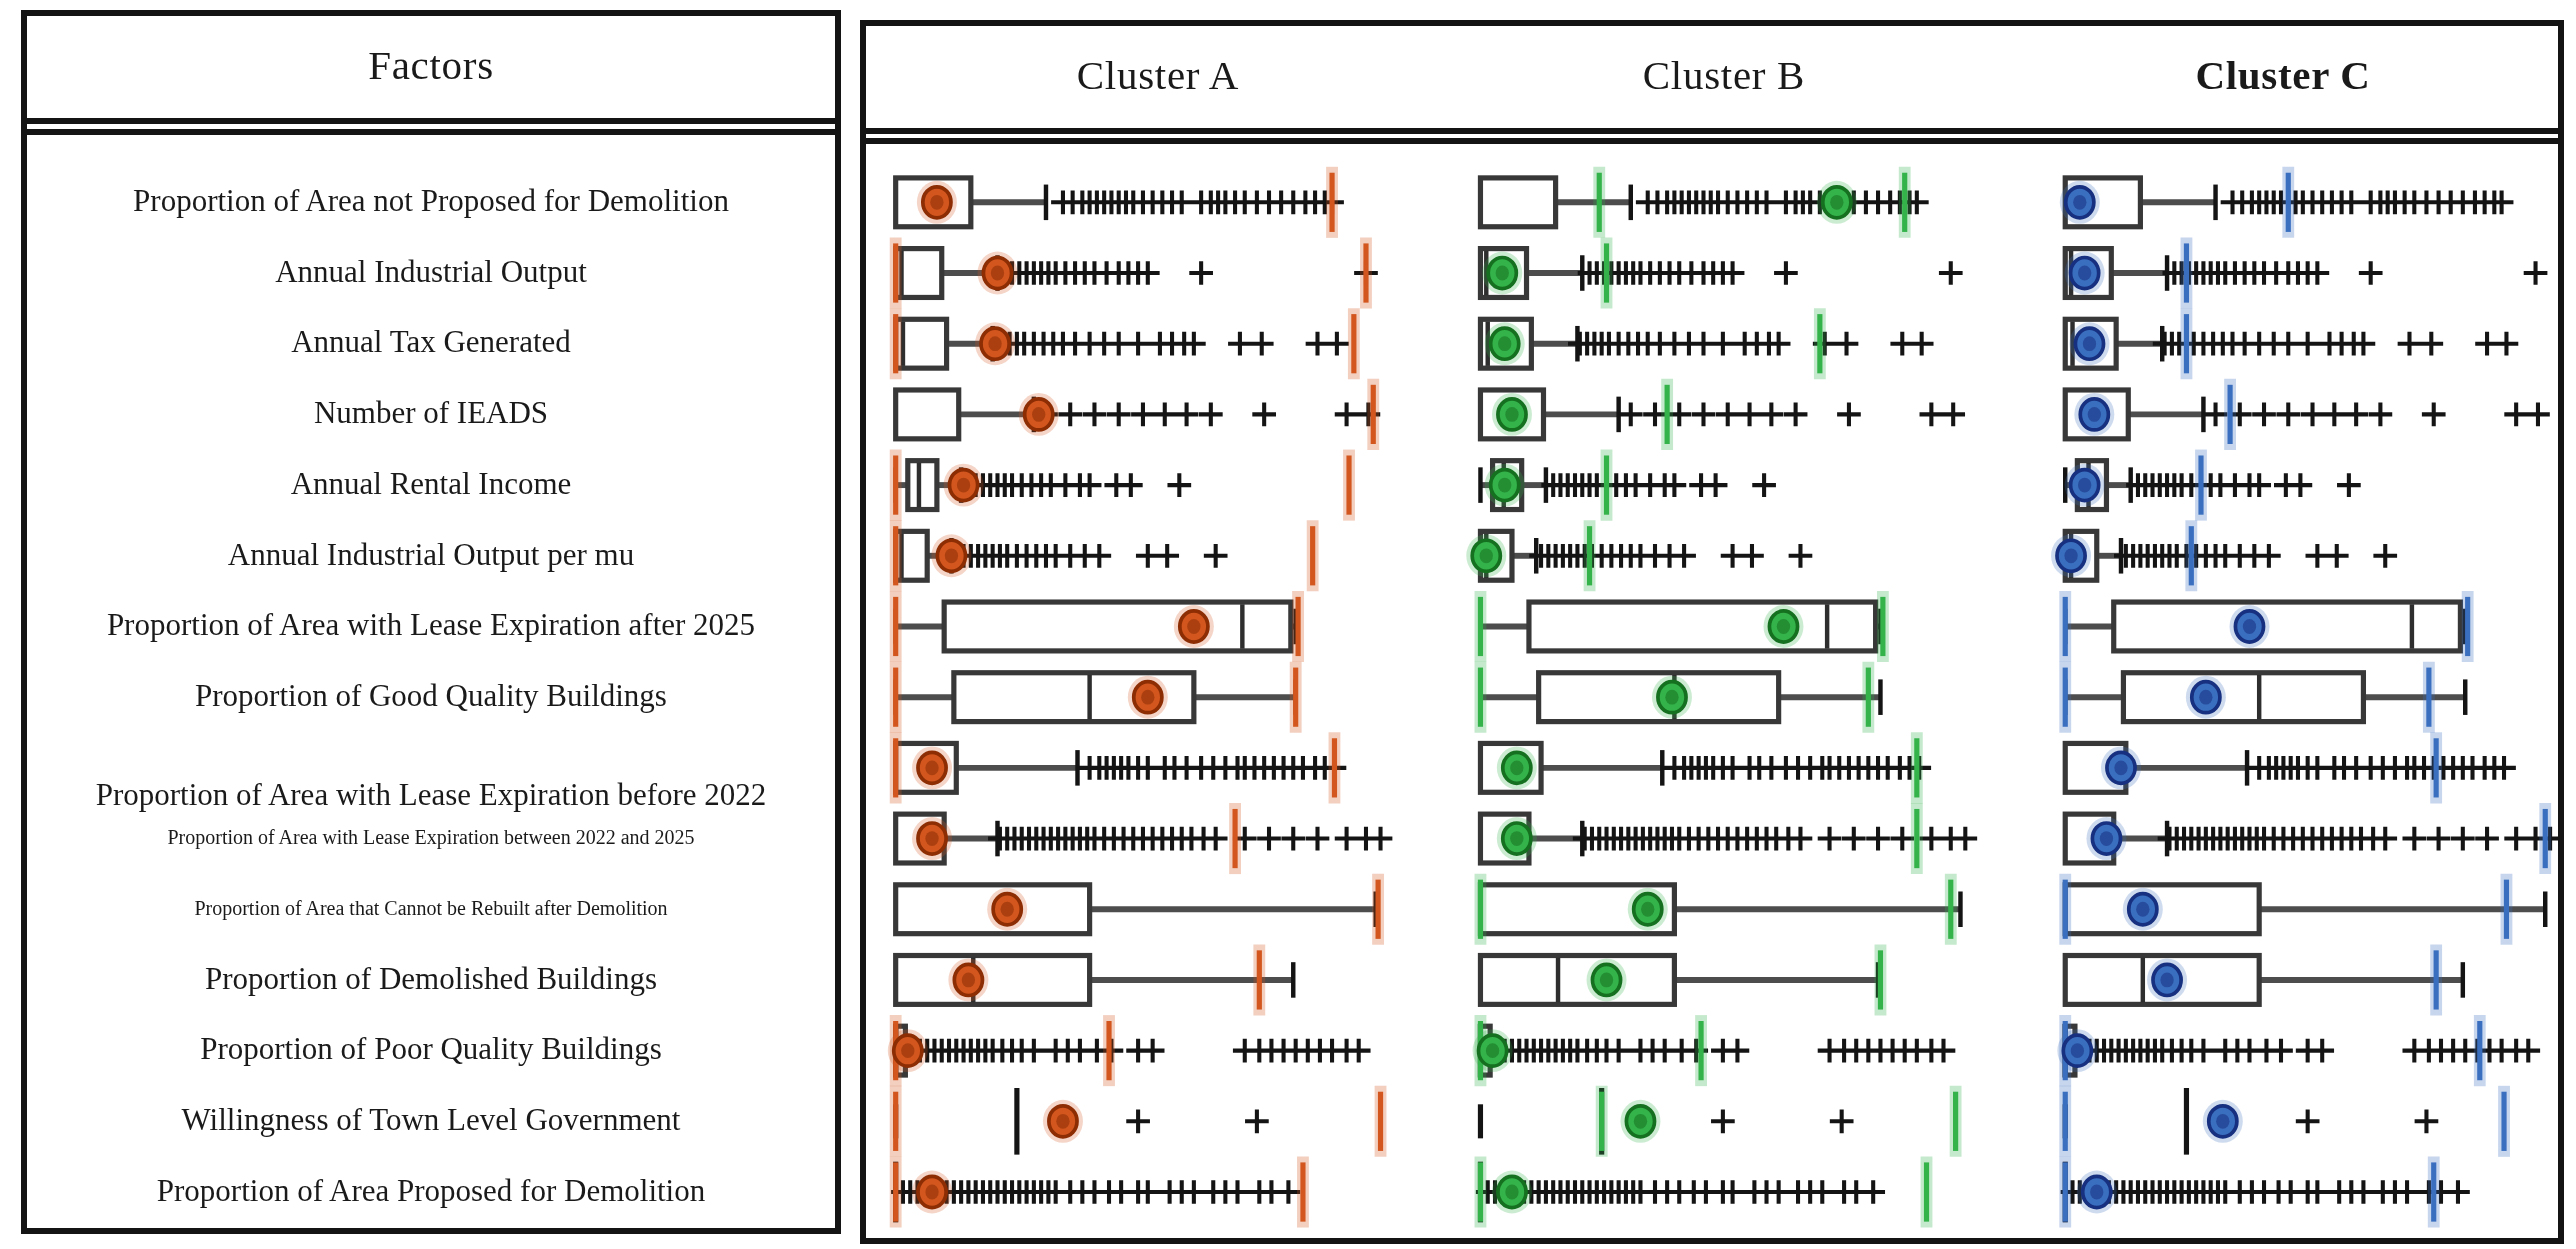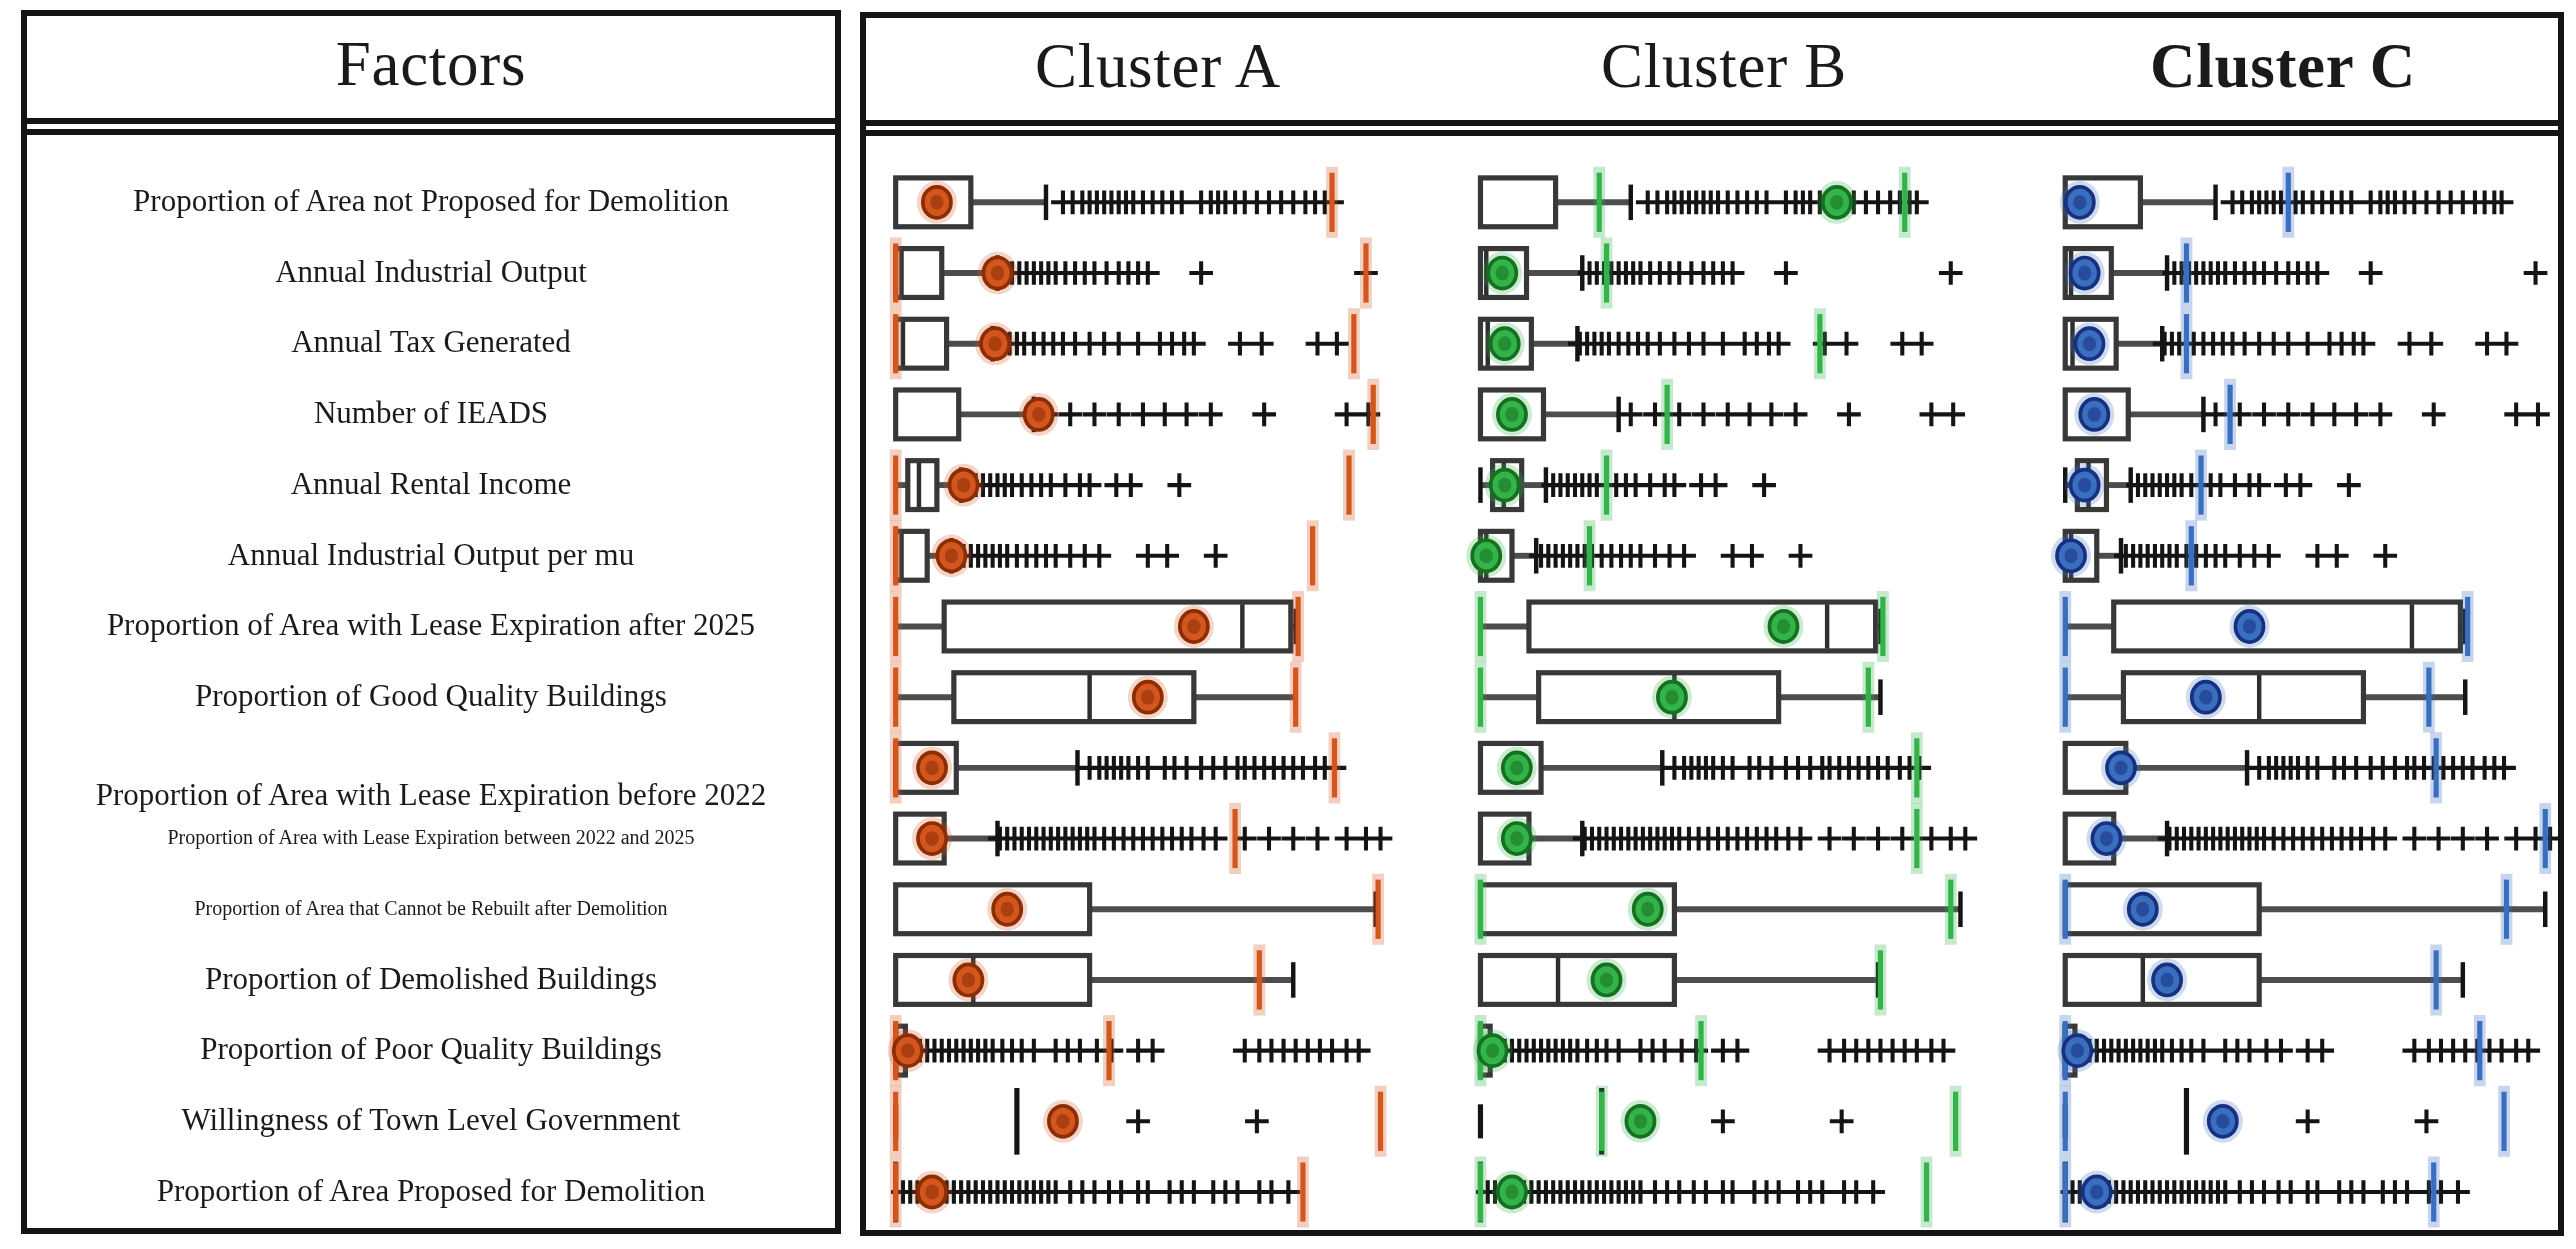--- a/index.html
+++ b/index.html
@@ -2,26 +2,26 @@
 <html style="font-size:12px"><head>
 <meta charset="utf-8">
 <style>
   html,body { margin:0; padding:0; background:#ffffff; }
   #figure {
     position:relative; width:2576px; height:1250px; background:#ffffff;
     font-family:"Liberation Serif","DejaVu Serif",serif; color:#1a1a1a; overflow:hidden;
   }
   .panel { position:absolute; background:#ffffff; border:6.7px solid #141414; box-sizing:border-box; }
   #factors-panel { left:21px; top:10.4px; width:820px; height:1224px; }
-  #clusters-panel { left:860px; top:12px; width:1704px; height:1224px; }
+  #clusters-panel { left:860px; top:20px; width:1704px; height:1224px; }
   .panel-header { height:102px; border-bottom:6px solid #141414; position:relative; }
   .panel-sep { height:4.4px; border-bottom:6px solid #141414; }
   .header-title {
     position:absolute; top:50%; transform:translate(-50%,-54%);
-    font-size:63px; letter-spacing:0.7px; white-space:nowrap;
+    font-size:41px; letter-spacing:0.7px; white-space:nowrap;
   }
   #factors-title { left:50%; }
   .cluster-title { position:absolute; }
   .factor-label {
     position:absolute; left:50%; transform:translate(-50%,-50%);
     width:755px; text-align:center; font-size:31px; line-height:1.12; white-space:normal;
   }
   .factor-label.small { font-size:20px; }
   #boxplot-canvas { position:absolute; left:0; top:0; z-index:3; pointer-events:none; }
 </style>

